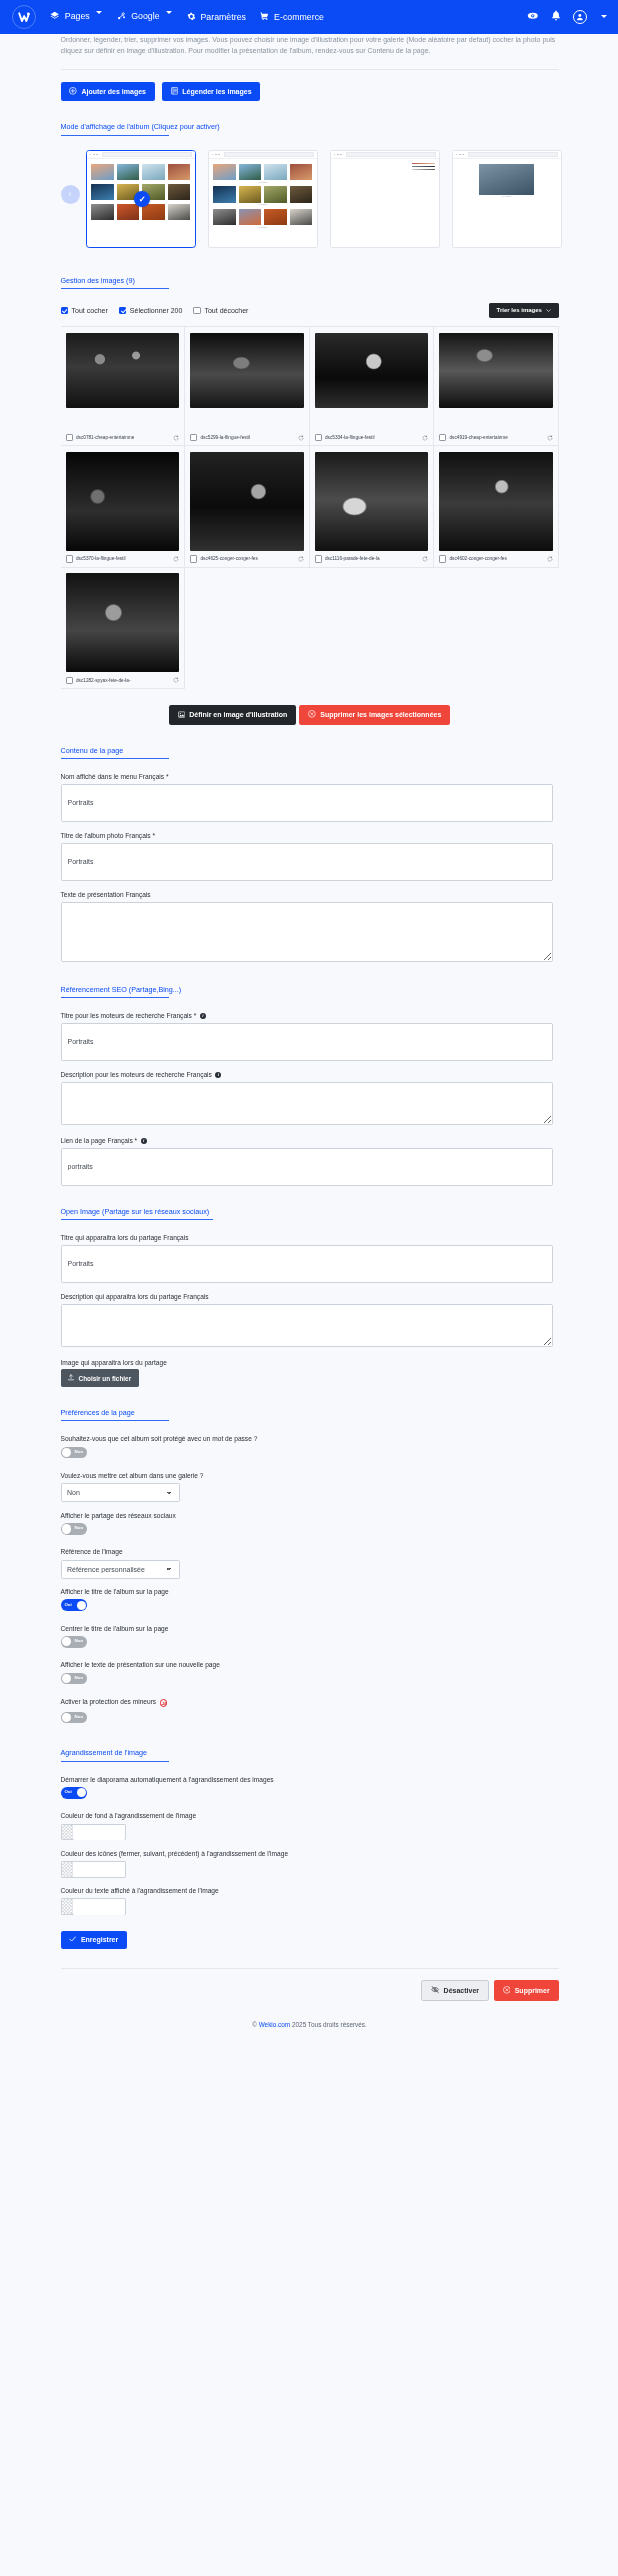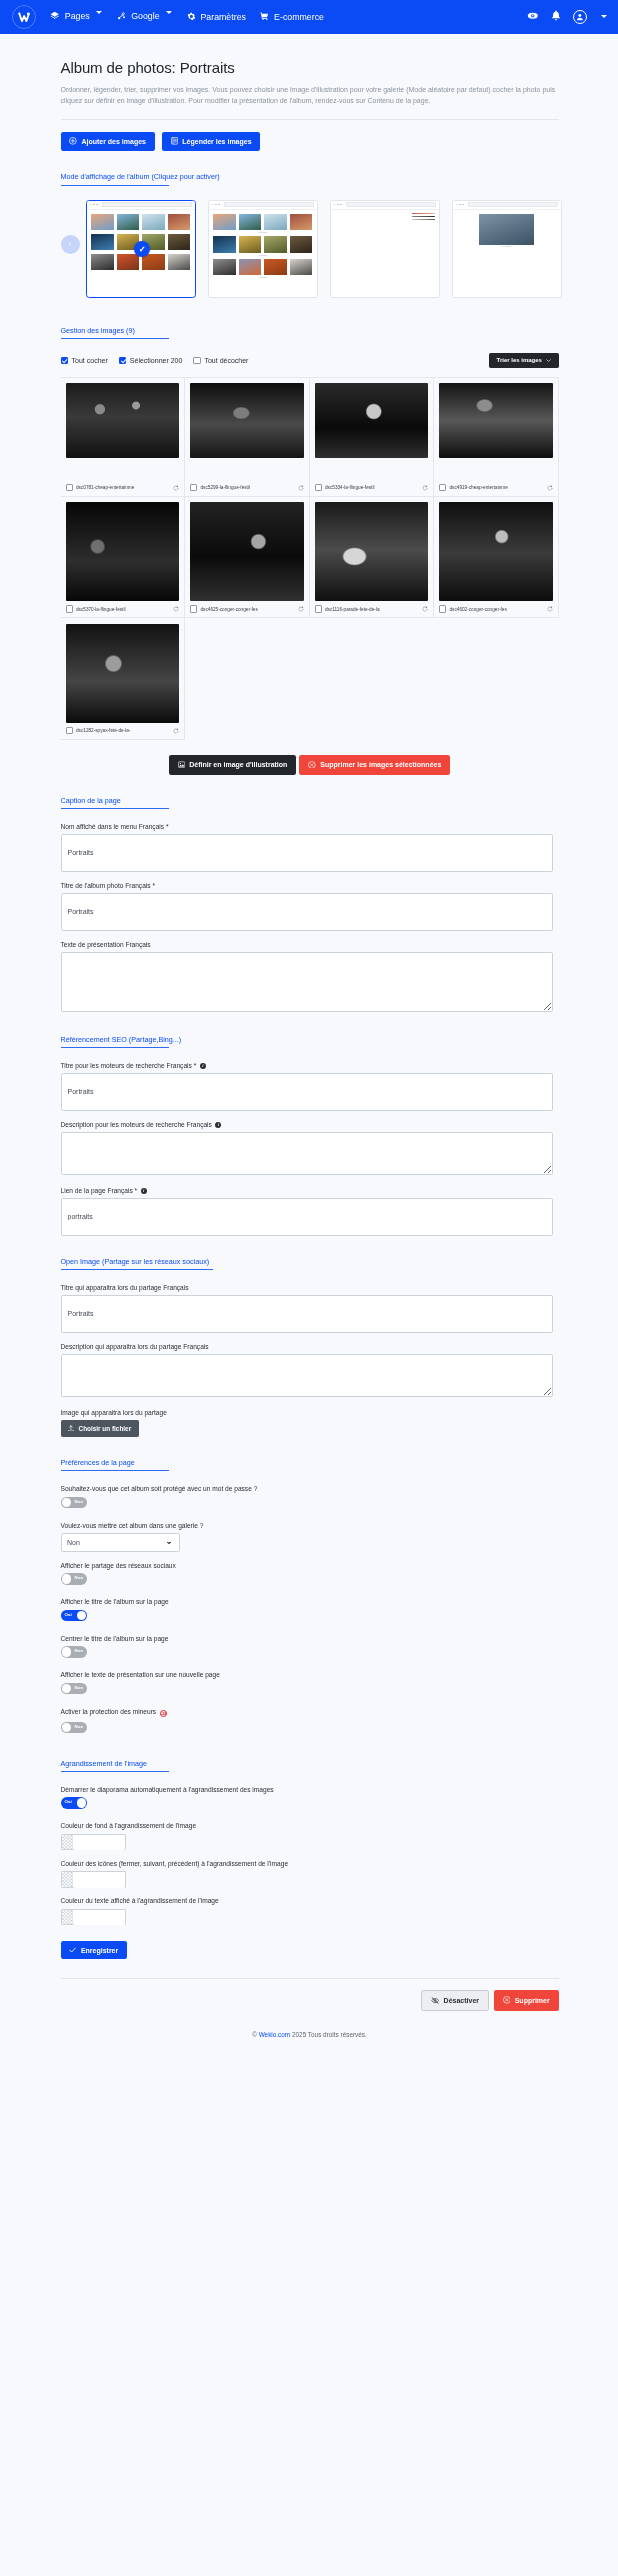--- a/index.html
+++ b/index.html
@@ -360,21 +360,20 @@
           <path d="M1.6 13c.5-3 2.8-4.3 5.4-4.3S11.9 10 12.4 13z" fill="#fff"></path>
         </svg>
     </span>
     <i class="caret"></i>
   </div>
 </div>
 
 <div class="page">
   <div class="inner">
 
-    <h1 class="page-title">Album de photos: Portraits</h1>
     <p class="page-desc">Ordonner, légender, trier, supprimer vos images. Vous pouvez choisir une image d'illustration pour votre galerie (Mode aléatoire par defaut) cocher la photo puis cliquez sur définir en image d'illustration. Pour modifier la présentation de l'album, rendez-vous sur Contenu de la page.</p>
     <hr class="hr-light">
 
     <div class="btn-row">
       <button class="btn">
         <span>
           <svg width="7.7" height="7.7" viewBox="0 0 14 14">
               <circle cx="7" cy="7" r="6.2" fill="none" stroke="#fff" stroke-width="1.3"></circle>
               <path d="M7 3.8v6.4M3.8 7h6.4" stroke="#fff" stroke-width="1.3" stroke-linecap="round"></path>
             </svg>
@@ -714,21 +713,21 @@
                 <circle cx="7" cy="7" r="6.2" fill="none" stroke="#fff" stroke-width="1.2"></circle>
                 <path d="M4.8 4.8l4.4 4.4M9.2 4.8L4.8 9.2" stroke="#fff" stroke-width="1.2" stroke-linecap="round"></path>
               </svg>
           </span>
           <span>Supprimer les images sélectionnées</span>
         </button>
       </div>
     </div>
 
     <div class="sec-block">
-      <div class="sec-head">Caption de la page</div>
+      <div class="sec-head">Contenu de la page</div>
       <div class="sec-rule"></div>
 
       <div class="field">
         <label class="fld">Nom affiché dans le menu Français *</label>
         <input class="txt" type="text" value="Portraits" style="">
       </div>
 
       <div class="field">
         <label class="fld">Titre de l'album photo Français *</label>
         <input class="txt" type="text" value="Portraits" style="">
@@ -817,20 +816,26 @@
       </div>
 
       <div class="pref-item">
         <label class="fld">Afficher le partage des réseaux sociaux</label>
         <div class="toggle">
           <span class="knob"></span>
           <span class="tl">Non</span>
         </div>
       </div>
 
+      <div class="pref-item">
+        <label class="fld">Référence de l'image</label>
+        <select class="sel">
+          <option>Référence personnalisée</option>
+        </select>
+      </div>
 
       <div class="pref-item">
         <label class="fld">Afficher le titre de l'album sur la page</label>
         <div class="toggle on">
           <span class="knob"></span>
           <span class="tl">Oui</span>
         </div>
       </div>
 
       <div class="pref-item">

